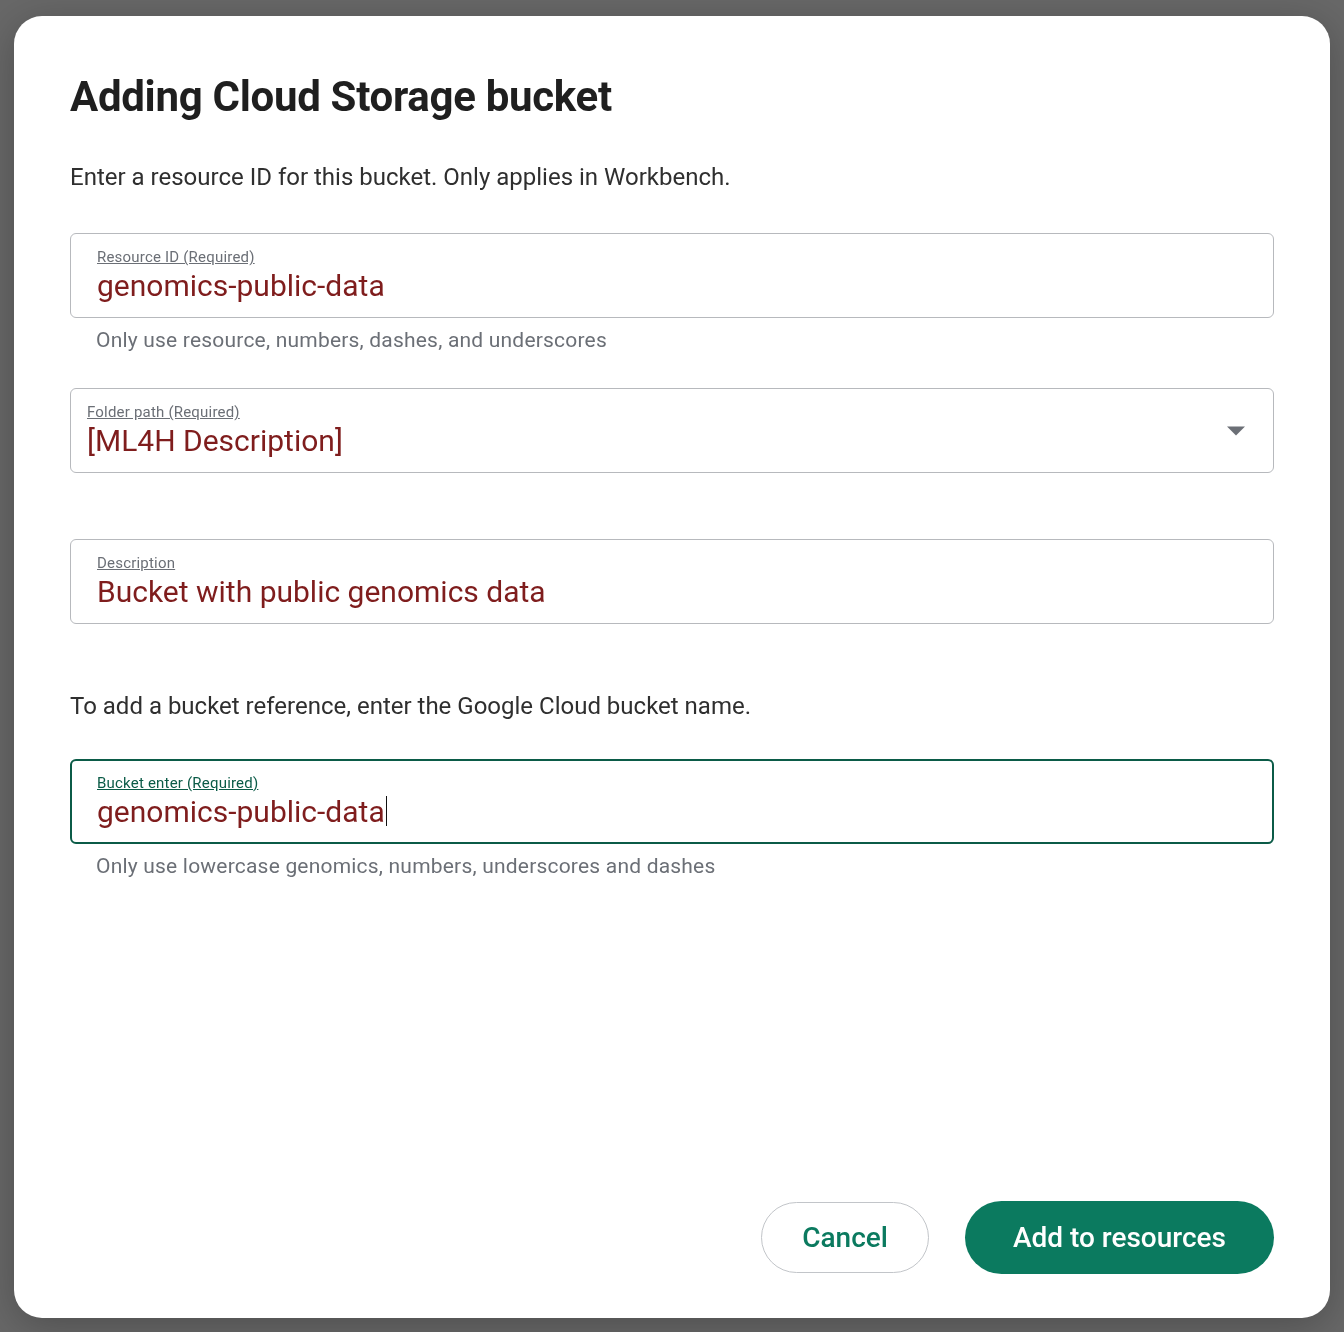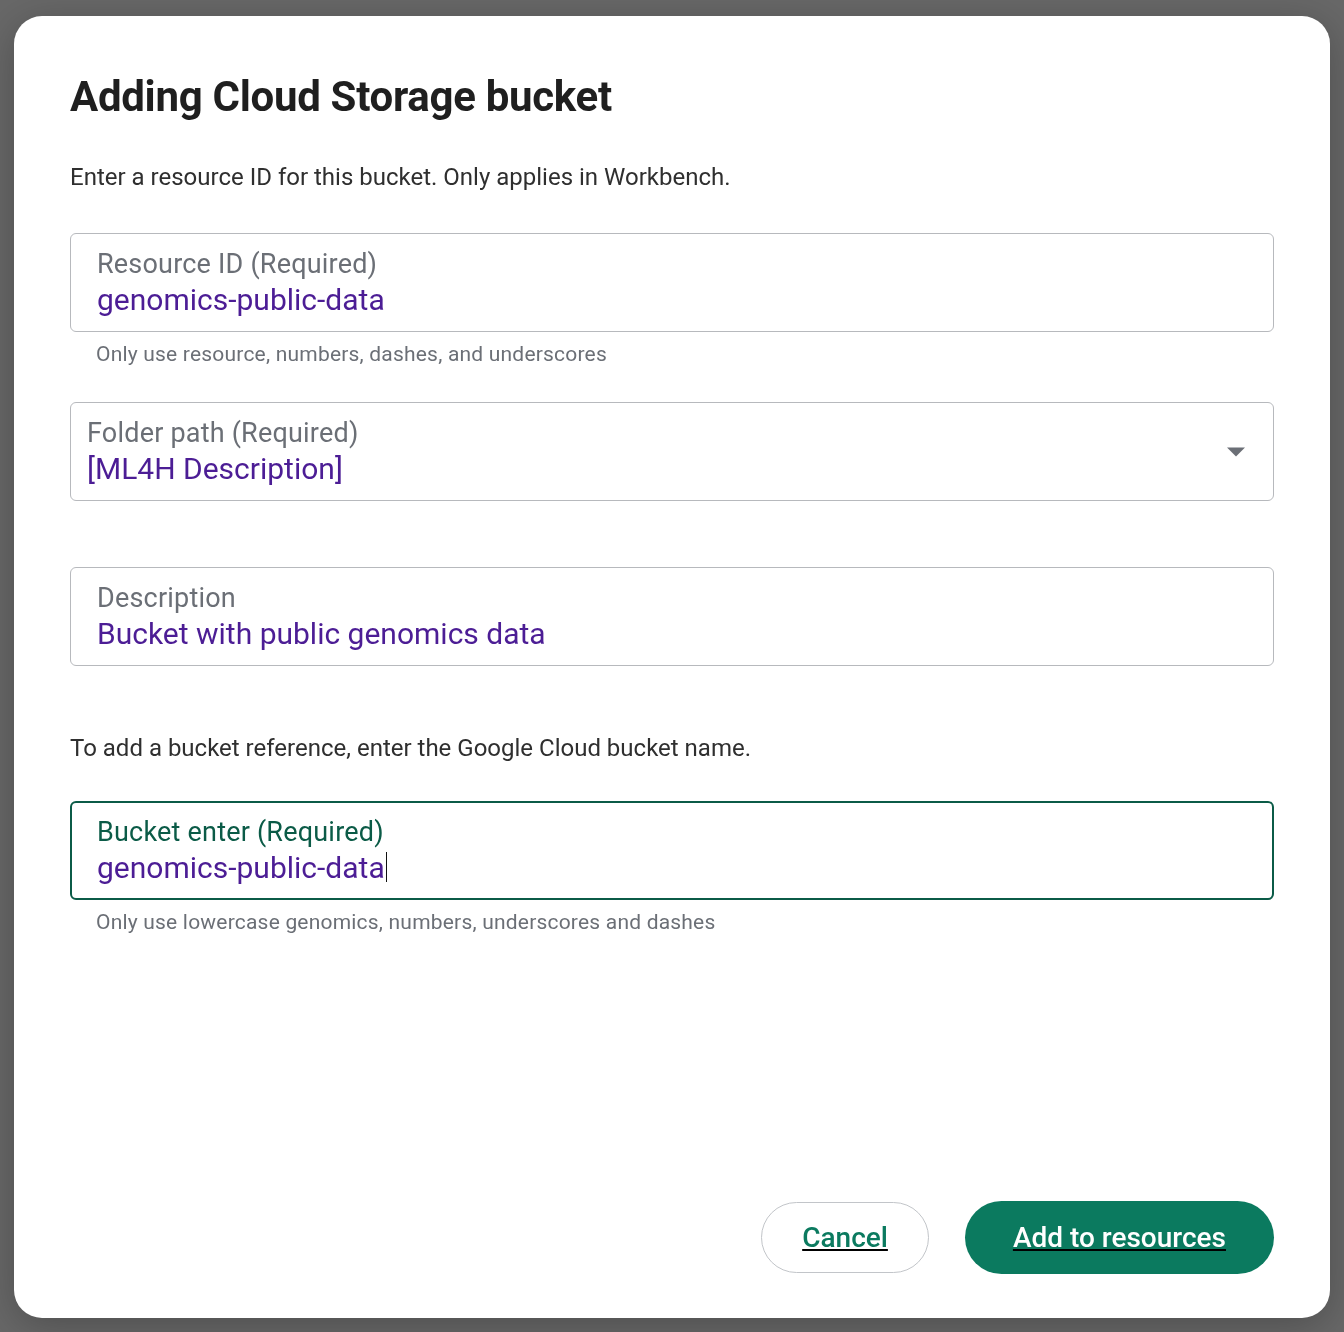--- a/index.html
+++ b/index.html
@@ -42,32 +42,33 @@
     border: 1.5px solid #b7b9bd;
     border-radius: 6px;
     padding: 14px 26px 14px 26px;
     margin-bottom: 10px;
   }
   .form-field.focused {
     border: 2.5px solid #0b5b47;
     padding: 13px 25px 13px 25px;
   }
   .form-field .floating-label {
-    font-size: 27px;
+    font-size: 15px;
     color: #6b6f76;
     letter-spacing: 0.2px;
     margin-bottom: 2px;
     display: block;
+    text-decoration: underline;
   }
   .form-field.focused .floating-label {
     color: #0b5b47;
   }
   .form-field .field-value {
     font-size: 30px;
-    color: #4c1d95;
+    color: #7f1d1d;
     border: none;
     outline: none;
     width: 100%;
     font-family: inherit;
     background: transparent;
     padding: 0;
   }
   .form-field.select {
     cursor: pointer;
     padding-left: 16px;
@@ -97,21 +98,20 @@
     vertical-align: -4px;
     margin-left: 1px;
   }
   .button-row {
     position: absolute;
     bottom: 44px;
     right: 56px;
     display: flex;
     gap: 36px;
     align-items: center;
-    text-decoration: underline;
   }
   .btn {
     font-size: 28px;
     font-weight: 500;
     padding: 18px 40px;
     border-radius: 999px;
     cursor: pointer;
     font-family: inherit;
   }
   .btn-outline {

